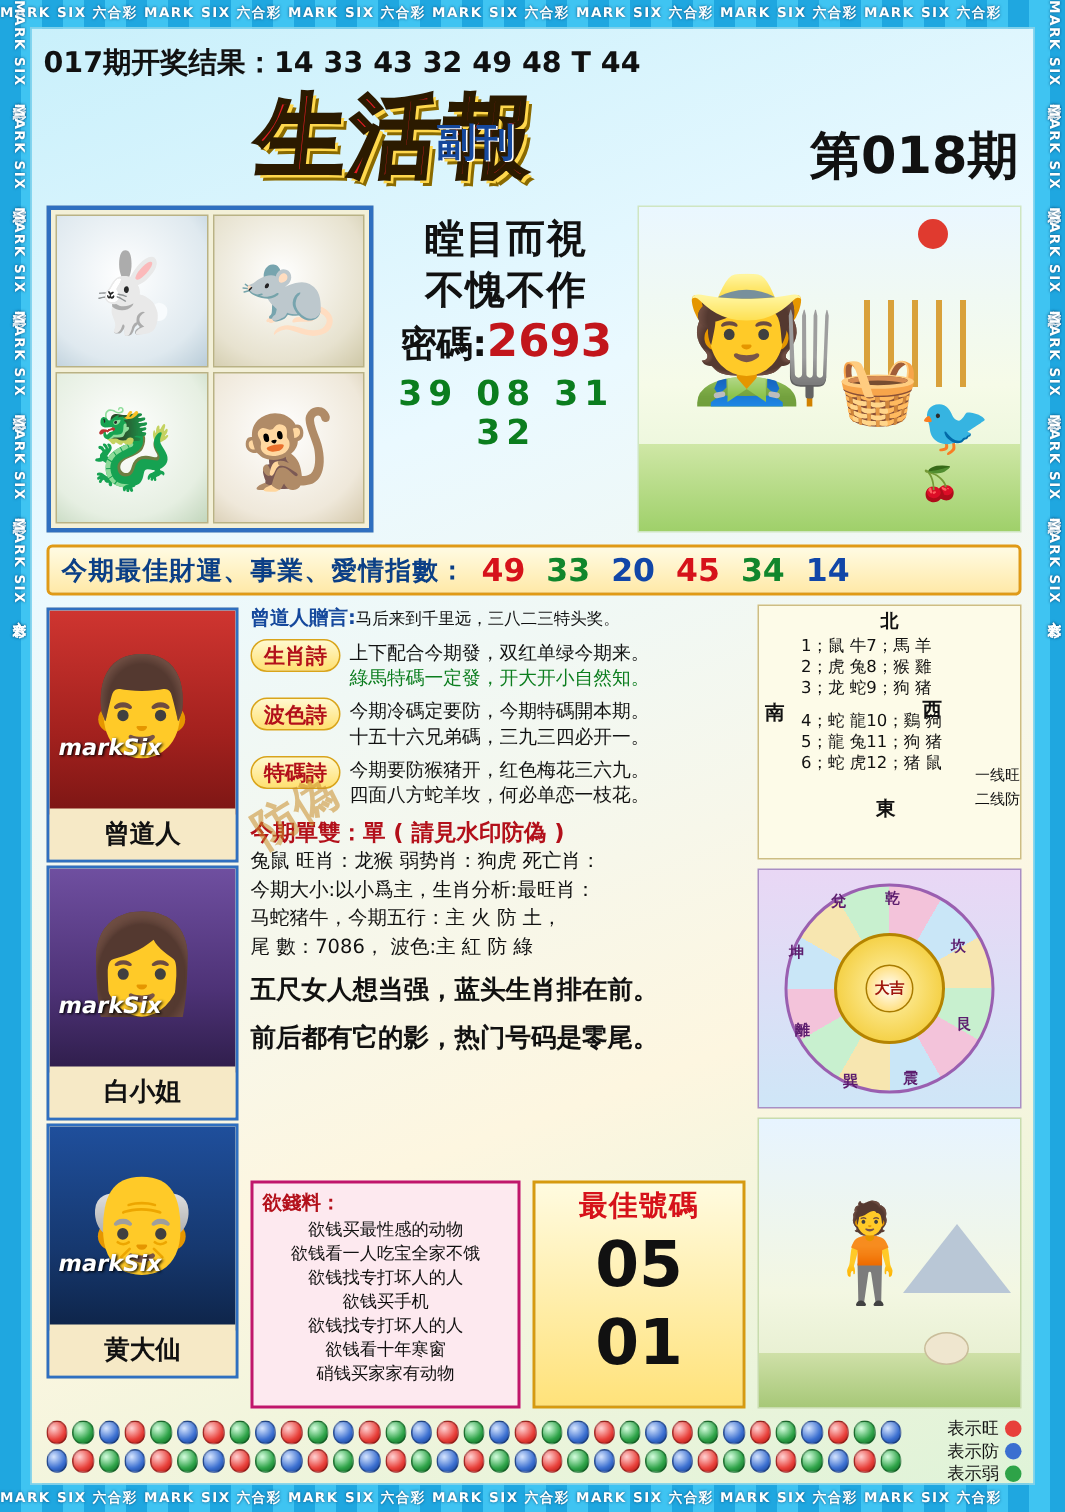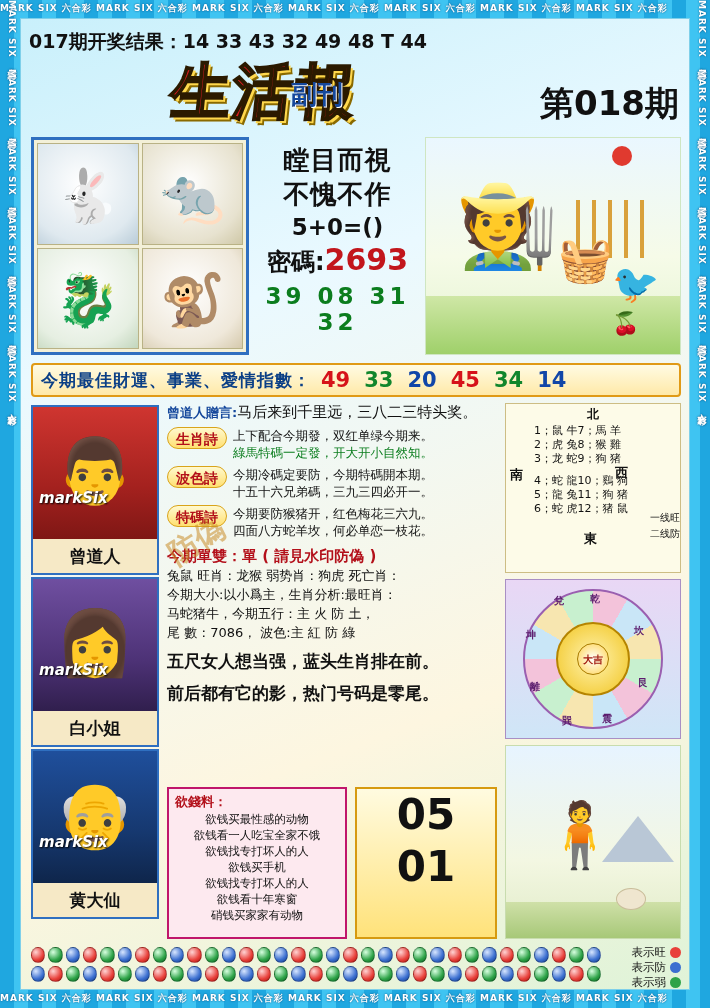--- a/index.html
+++ b/index.html
@@ -194,21 +194,21 @@
     background: #f6e9c6;
   }
 
   
   .mid {
     position: absolute; left: 146px; top: 384px; width: 330px;
   }
   .mid-title {
     font-size: 13px; font-weight: bold; color: #15489c;
   }
-  .mid-title span.txt { color:#111; font-weight: normal; font-size: 15px; }
+  .mid-title span.txt { color:#111; font-weight: normal; font-size: 11px; }
   .poem-row { display: flex; align-items: flex-start; margin-top: 5px; }
   .poem-tag {
     flex: 0 0 60px; height: 22px; line-height: 22px; text-align: center;
     font-size: 14px; font-weight: bold; color: #b3101a;
     background: linear-gradient(180deg,#fff9cf,#ffe071);
     border: 1px solid #d9a41a; border-radius: 11px;
     margin-right: 6px;
   }
   .poem-txt { font-size: 12.5px; line-height: 17px; color: #111; }
   .poem-txt .g { color:#0b7d1e; }
@@ -373,21 +373,20 @@
       <span class="glyph">🐉</span>
     </div>
     <div class="animal-cell c4">
       <span class="glyph">🐒</span>
     </div>
   </div>
 
   <div class="poem-box">
     <div class="poem-line">瞠目而視</div>
     <div class="poem-line">不愧不作</div>
-    <div class="poem-eq">5+0=()</div>
     <div class="poem-code">
       <span>密碼:</span><b>2693</b>
     </div>
     <div class="poem-nums">39  08  31  32</div>
   </div>
 
   <div class="illus-top">
     <div class="sun"></div>
     <div class="ground"></div>
     <div class="fence">
@@ -533,20 +532,21 @@
     <div class="money-line">欲钱买最性感的动物</div>
     <div class="money-line">欲钱看一人吃宝全家不饿</div>
     <div class="money-line">欲钱找专打坏人的人</div>
     <div class="money-line">欲钱买手机</div>
     <div class="money-line">欲钱找专打坏人的人</div>
     <div class="money-line">欲钱看十年寒窗</div>
     <div class="money-line">硝钱买家家有动物</div>
   </div>
 
   <div class="best-box">
+    <div class="best-head">最佳號碼</div>
     <div class="best-num">05</div>
     <div class="best-num">01</div>
   </div>
 
   <div class="illus-bot">
     <div class="mount"></div>
     <div class="grass"></div>
     <div class="man">🧍</div>
     <div class="rock"></div>
   </div>

